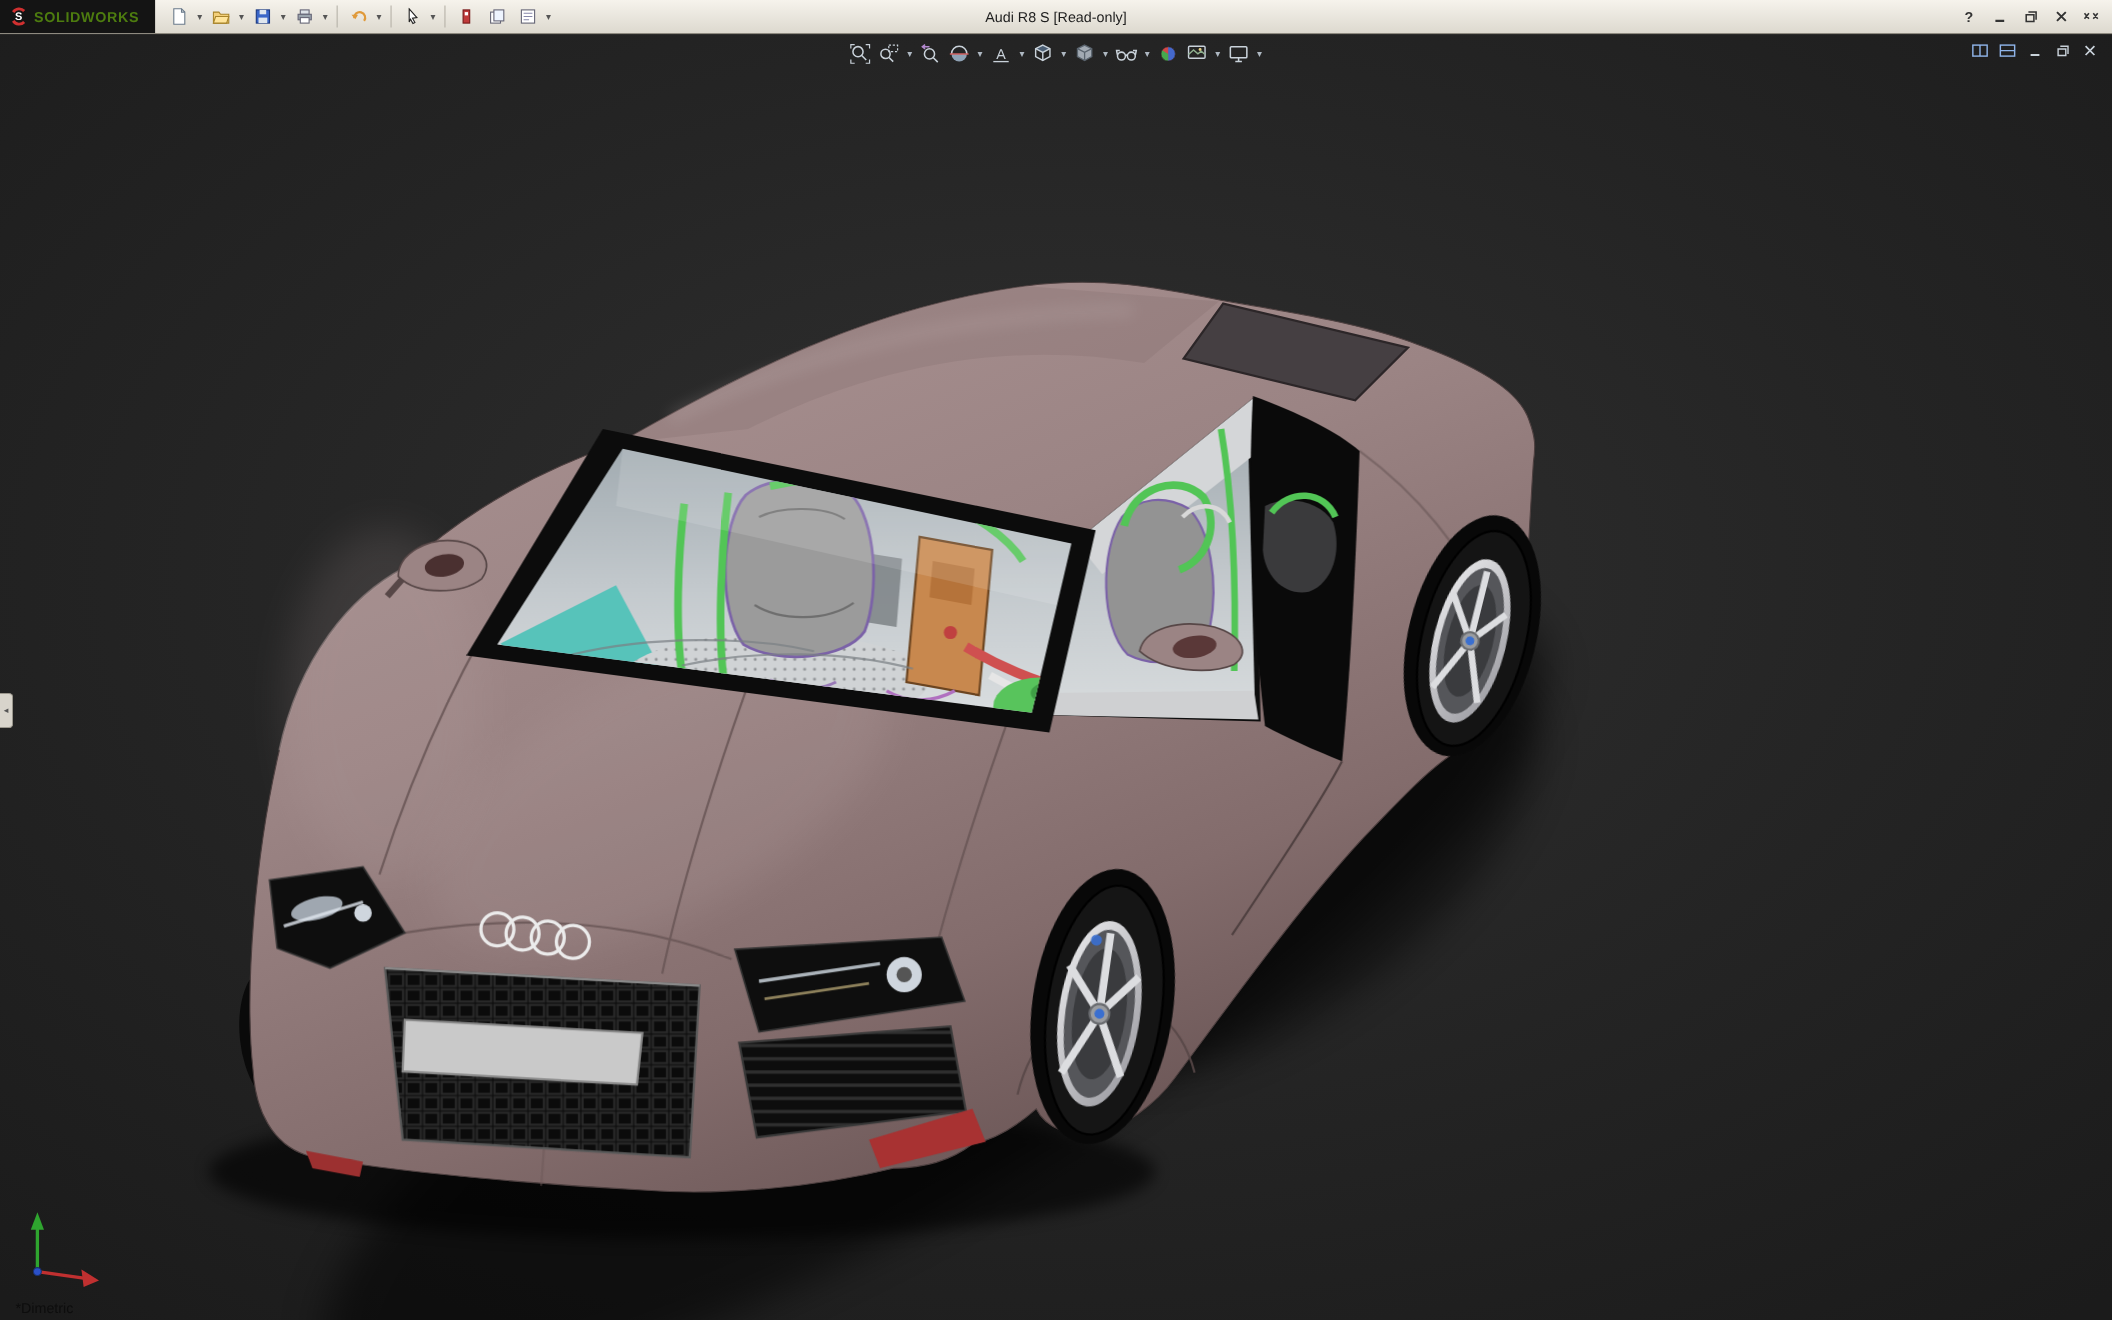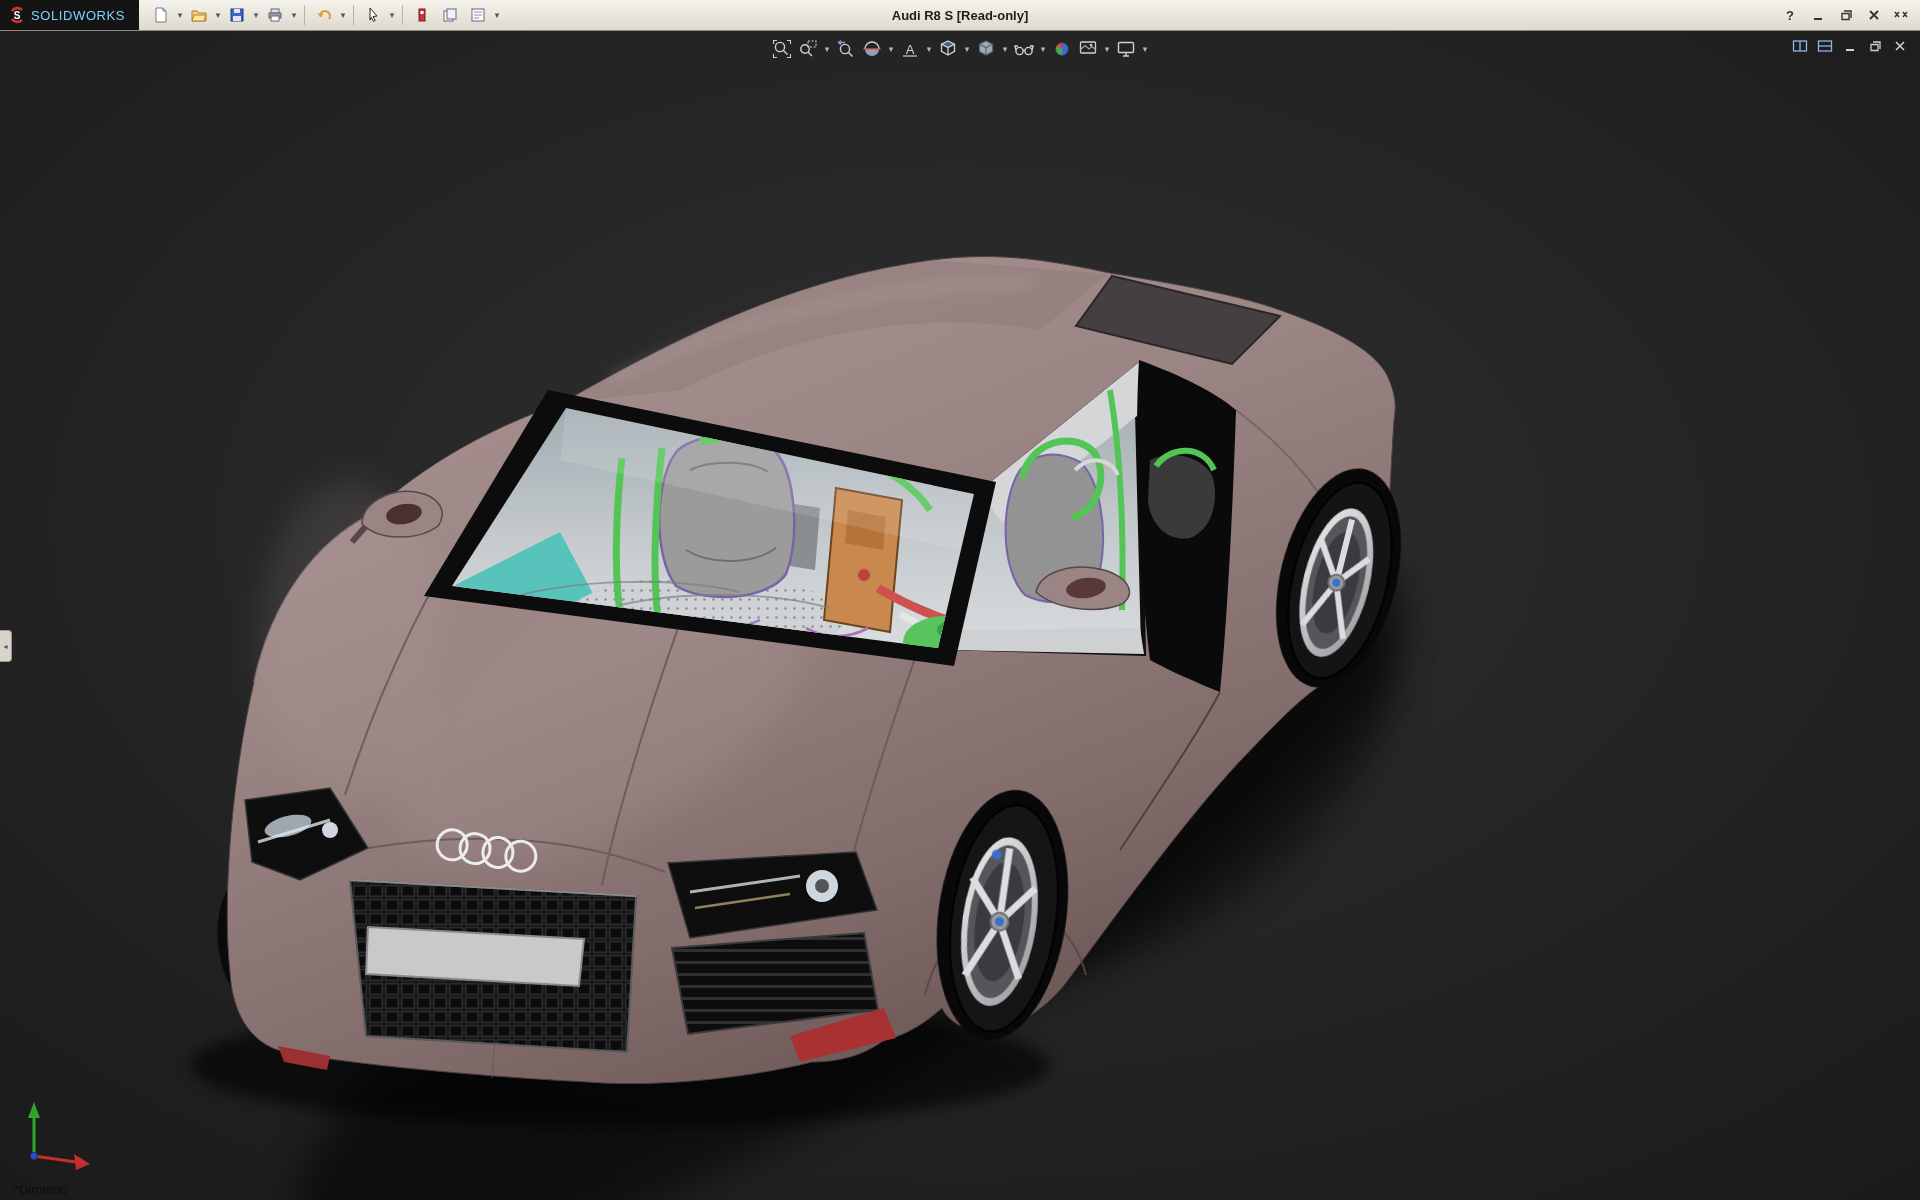--- a/index.html
+++ b/index.html
@@ -5,28 +5,28 @@
   html,body{margin:0;padding:0;background:#111;}
   .app{position:relative;width:1920px;height:1200px;overflow:hidden;
        font-family:"Liberation Sans",sans-serif;background:#252525;}
 
   
   .titlebar{position:absolute;top:0;left:0;right:0;height:30px;
     background:linear-gradient(#f6f3ec,#ddd9cf);
     border-bottom:1px solid #8e8a80;display:flex;align-items:center;z-index:40;}
   .logo-block{height:30px;background:#141414;color:#fff;display:flex;
     align-items:center;gap:5px;padding:0 14px 0 8px;}
-  .brand-text{font-weight:normal;font-size:13px;letter-spacing:.6px;color:#7dd3fc;}
+  .brand-text{font-weight:bold;font-size:13px;letter-spacing:.6px;color:#4d7c0f;}
   .tb{display:flex;align-items:center;margin-left:8px;}
   .ibtn{width:26px;height:24px;display:flex;align-items:center;justify-content:center;
     border-radius:2px;margin:0 1px;}
   .caret{font-size:9px;color:#555;width:10px;text-align:center;}
   .tbsep{width:1px;height:20px;background:#b6b2a8;margin:0 5px;}
   .window-title{position:absolute;left:50%;transform:translateX(-50%);
-    font-size:13px;color:#1d1d1d;white-space:nowrap;font-weight:bold;}
+    font-size:13px;color:#1d1d1d;white-space:nowrap;}
   .win-controls{margin-left:auto;display:flex;align-items:center;gap:4px;padding-right:6px;}
   .wbtn{width:24px;height:20px;display:flex;align-items:center;justify-content:center;
     color:#333;font-size:13px;font-weight:bold;border-radius:2px;}
 
   
   .viewport{position:absolute;top:30px;left:0;width:1920px;height:1170px;
     background:radial-gradient(ellipse at 50% 44%, #2f2f2f 0%, #242424 55%, #1b1b1b 100%);}
   svg.scene{position:absolute;left:0;top:0;}
 
   .hud{position:absolute;top:7px;left:50%;transform:translateX(-50%);

